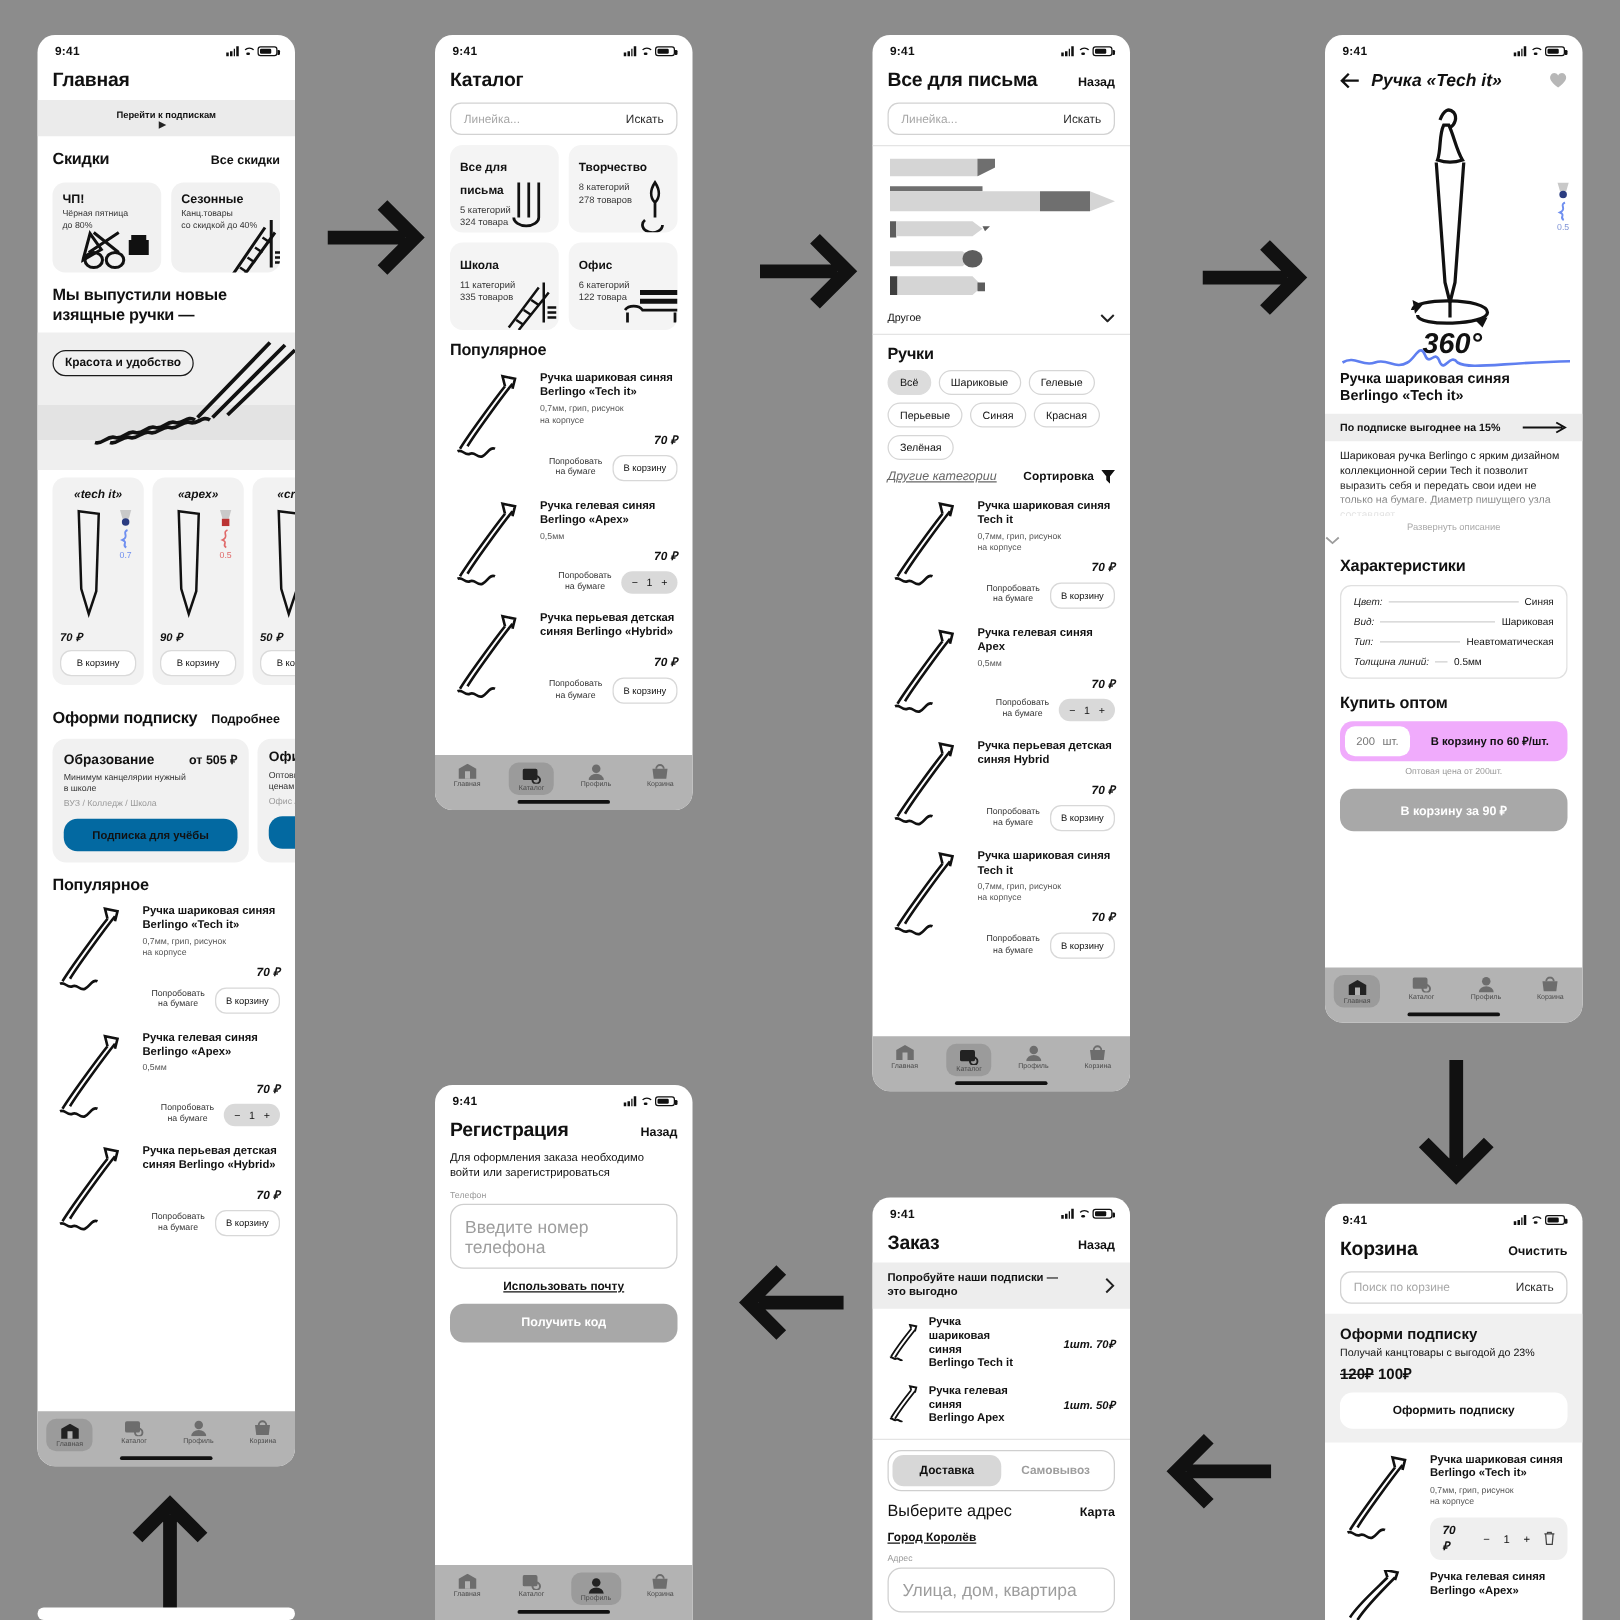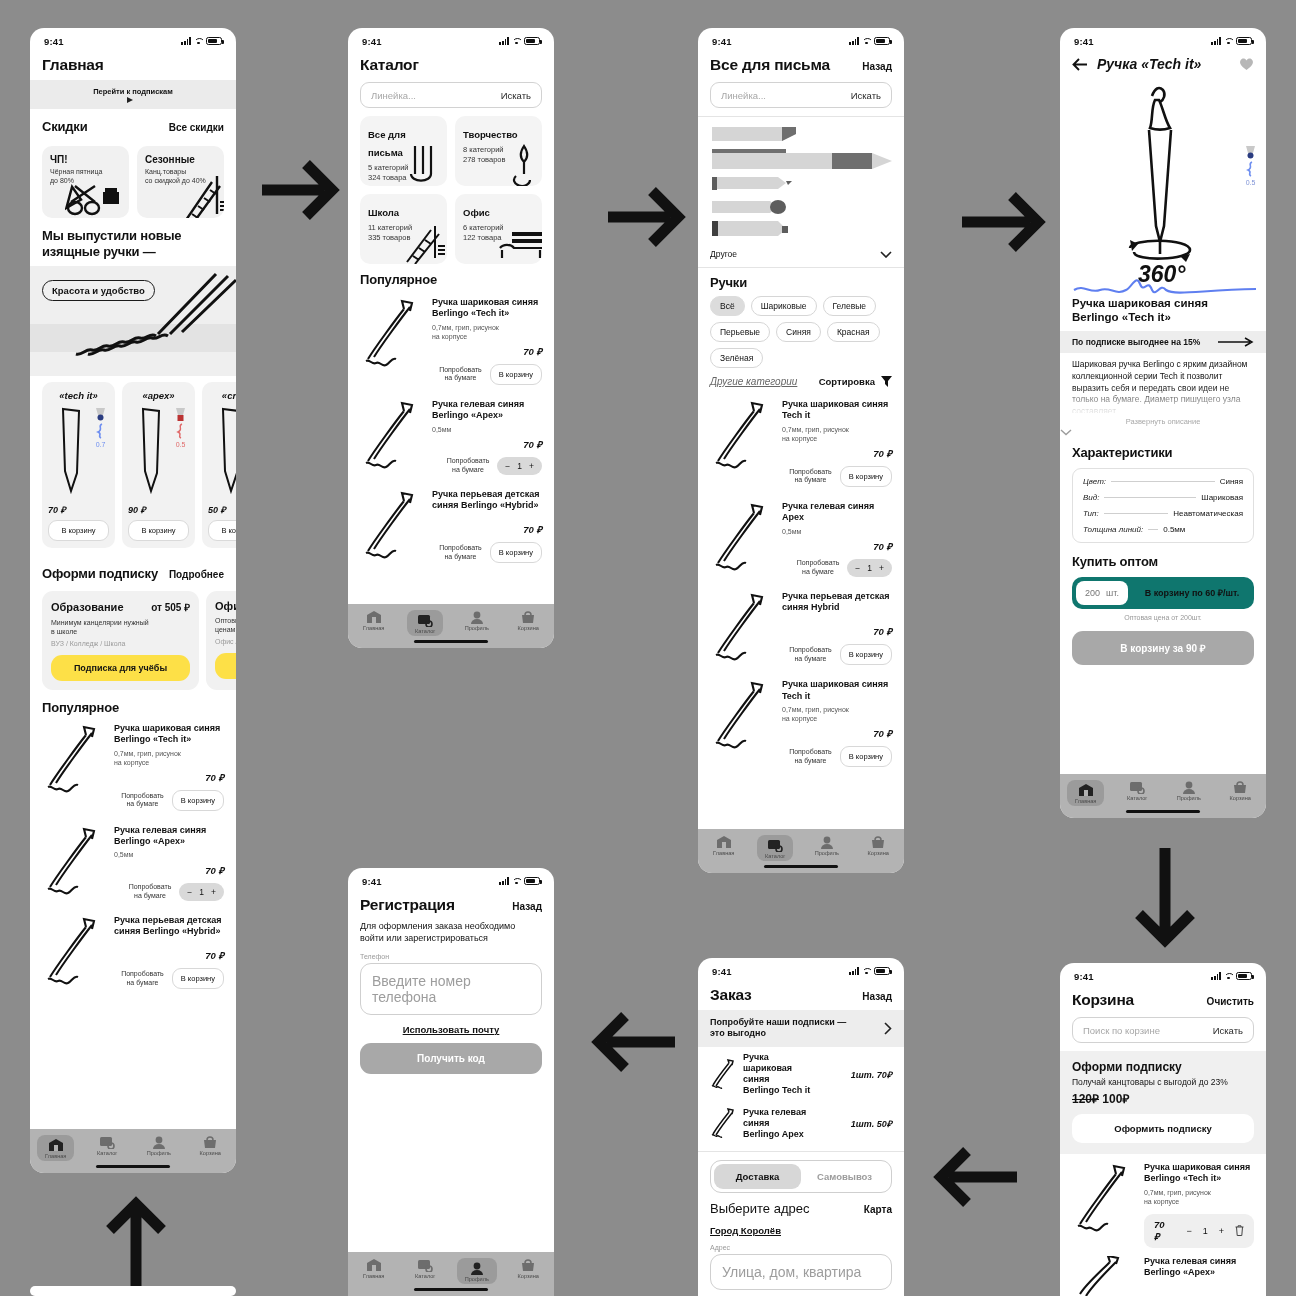--- a/index.html
+++ b/index.html
@@ -109,21 +109,21 @@
   .pcard .bc{border:1px solid #dadada;background:#fff;border-radius:9px;font-size:7.5px;
      padding:5px 0; margin-top:4px;}
 
   
   .scard { background:#f1f1f1; border-radius:11px; padding:9px; width:157px; flex:0 0 157px;}
   .scard .top{display:flex;justify-content:space-between;align-items:baseline;text-align:center;}
   .scard .t1{font-size:11px;font-weight:bold;}
   .scard .t2{font-size:10px;font-weight:bold;}
   .scard .d1{font-size:7px;color:#333;margin-top:4px;line-height:1.3;}
   .scard .d2{font-size:7px;color:#9a9a9a;margin-top:4px;}
-  .scard .sb{background:#fde047;border-radius:11px;text-align:center;font-size:9px;
+  .scard .sb{background:#0369a1;border-radius:11px;text-align:center;font-size:9px;
     font-weight:bold;padding:8px 0;margin-top:8px;}
 
   
   .chips{display:flex;flex-wrap:wrap;gap:6px;padding:4px 12px 6px 12px;}
   .chip{border:1px solid #d6d6d6;border-radius:11px;padding:4px 9px;font-size:8.5px;background:#fff;}
   .chip.on{background:#dcdcdc;border-color:#dcdcdc;}
   .sortrow{display:flex;justify-content:space-between;align-items:center;padding:2px 12px 4px 12px;}
   .sortrow .l{font-size:10px;font-style:italic;color:#666;text-decoration:underline;}
   .sortrow .r{font-size:9.5px;font-weight:bold;display:flex;gap:6px;align-items:center;}
 
@@ -148,21 +148,21 @@
   .heart{width:15px;height:14px;}
   .specbox{border:1px solid #e0e0e0;border-radius:9px;margin:4px 12px 0 12px;padding:8px 10px;}
   .specrow{display:flex;align-items:center;font-size:8px;gap:5px;margin-bottom:7px;}
   .specrow .k{font-style:italic;color:#222;white-space:nowrap;}
   .specrow .dash{flex:1;height:1px;background:#cfcfcf;}
   .specrow .v{white-space:nowrap;}
   .subline{background:#ededed;display:flex;align-items:center;justify-content:space-between;
     padding:6px 12px;font-size:8.5px;font-weight:bold;}
   .desc{font-size:8.5px;line-height:1.4;padding:6px 12px 0 12px;}
   .wholesale{display:flex;gap:6px;align-items:stretch;margin:6px 12px 0 12px;
-    background:#0f766e;border-radius:10px;padding:4px;}
+    background:#f0abfc;border-radius:10px;padding:4px;}
   .qtyfield{background:#fff;border-radius:8px;display:flex;align-items:center;gap:6px;
     padding:7px 9px;font-size:9px;color:#777;}
   .wsbtn{flex:1;display:flex;align-items:center;justify-content:center;font-size:9px;font-weight:bold;}
   .bigbtn{margin:10px 12px 0 12px;background:#a8a8a8;border-radius:11px;text-align:center;
     font-size:10px;font-weight:bold;color:#fff;padding:10px 0;}
   .hint{text-align:center;font-size:7px;color:#999;margin-top:5px;}
 
   
   .label{font-size:7px;color:#999;padding:0 12px;margin-bottom:3px;}
   .field{margin:0 12px;border:1px solid #cfcfcf;border-radius:11px;padding:9px 11px;

